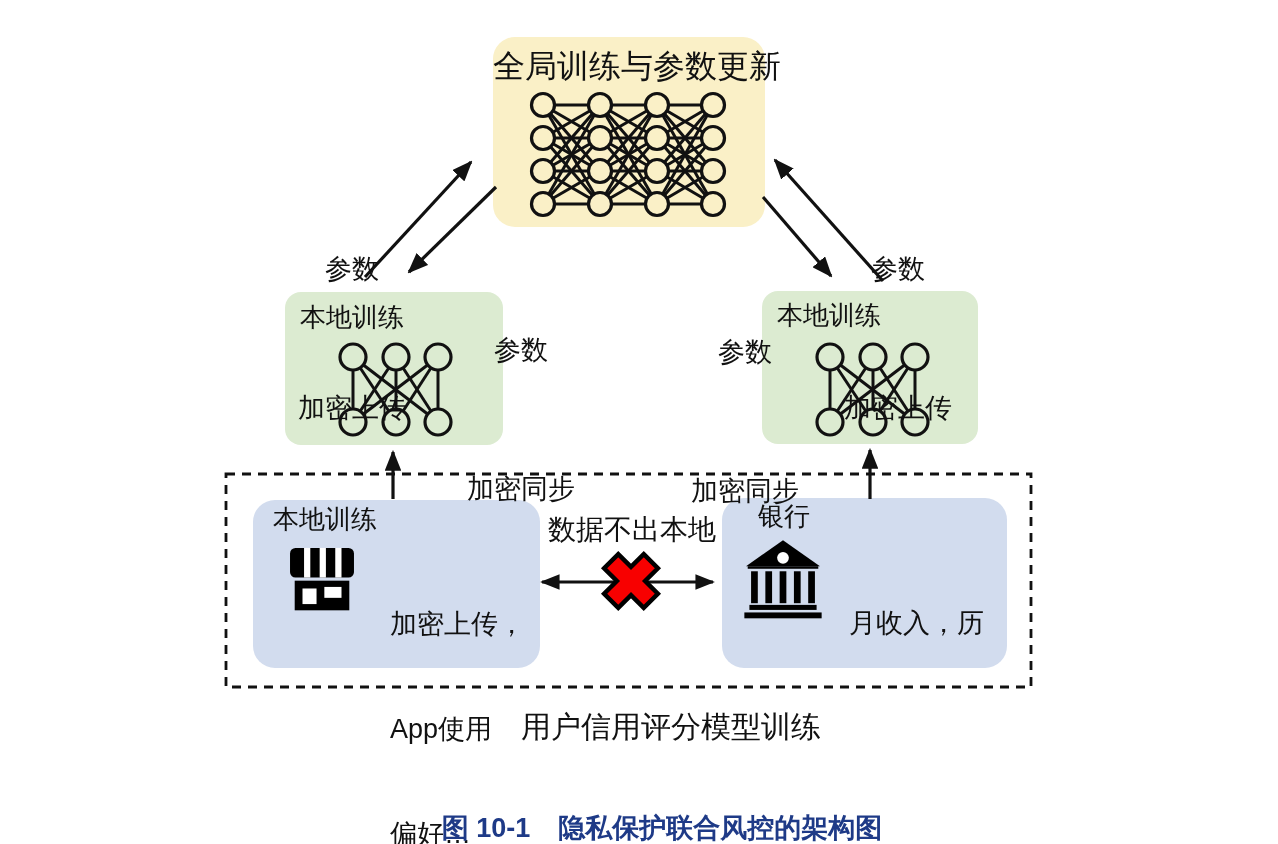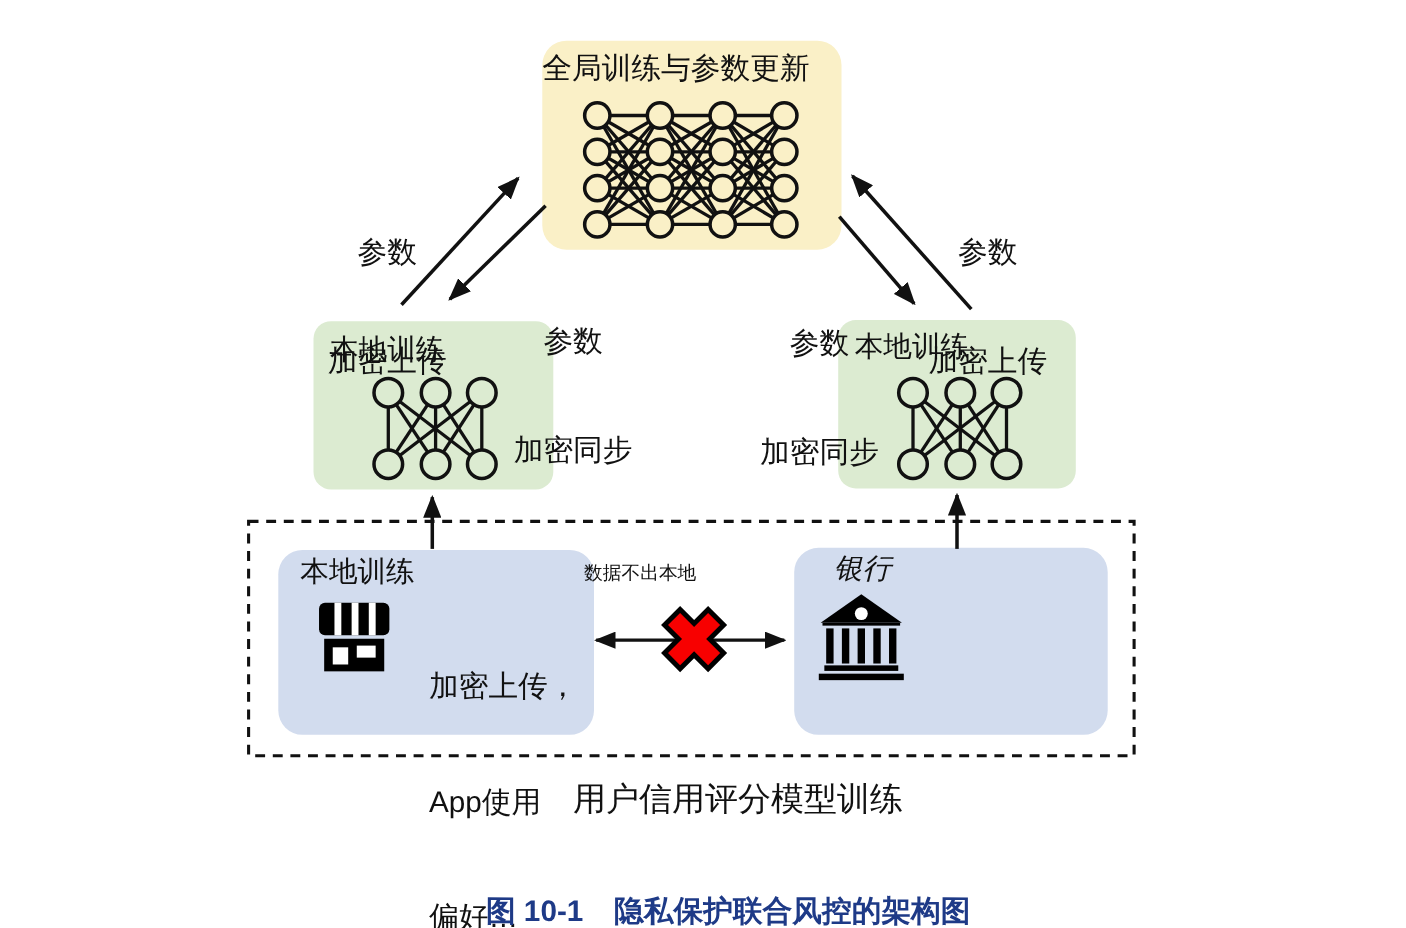--- a/index.html
+++ b/index.html
@@ -8,32 +8,32 @@
     font-family:"Liberation Sans","DejaVu Sans",sans-serif;color:#111;
   }
   .box{position:absolute;z-index:1;}
   .box.global{left:493px;top:37px;width:272px;height:190px;background:#FAF0C7;border-radius:22px;}
   .box.local-l{left:285px;top:292px;width:218px;height:153px;background:#DCEBD1;border-radius:16px;}
   .box.local-r{left:762px;top:291px;width:216px;height:153px;background:#DCEBD1;border-radius:16px;}
   .box.party-l{left:253px;top:500px;width:287px;height:168px;background:#D2DCEE;border-radius:22px;}
   .box.party-r{left:722px;top:498px;width:285px;height:170px;background:#D2DCEE;border-radius:22px;}
   svg.overlay{position:absolute;left:0;top:0;z-index:2;pointer-events:none;}
   .txt{position:absolute;z-index:3;white-space:pre;line-height:1.25;}
-  .t-global{left:493px;top:46px;width:272px;text-align:left;font-size:27px;}
+  .t-global{left:493px;top:46px;width:272px;text-align:right;font-size:32px;}
   .t-local-l{left:300px;top:301px;font-size:26px;}
   .t-local-r{left:777px;top:299px;font-size:26px;}
   .t-party-l{left:273px;top:503px;font-size:26px;}
-  .t-party-r{left:758px;top:500px;font-size:26px;font-style:italic;}
+  .t-party-r{left:758px;top:500px;font-size:26px;}
   .lbl{font-size:27px;text-align:center;line-height:33px;}
-  .lbl span{display:block;}
+  .lbl span{display:block;margin-top:40px;}
   .lbl.up-l{left:272px;top:147px;width:160px;}
   .lbl.sy-l{left:441px;top:228px;width:160px;}
   .lbl.sy-r{left:665px;top:230px;width:160px;}
   .lbl.up-r{left:818px;top:147px;width:160px;}
-  .t-note{left:531px;top:512px;width:202px;font-size:17px;font-family:Liberation Mono, monospace;}
+  .t-note{left:531px;top:512px;width:202px;text-align:center;font-size:28px;}
   .desc{font-size:27px;}
   .desc span{display:block;}
   .desc-l{left:390px;top:537px;line-height:35px;}
   .desc-r{left:849px;top:541px;line-height:33px;}
   .t-scenario{left:16px;top:708px;width:1278px;text-align:center;font-size:30px;margin-left:16px;}
   .t-figure{left:0;top:778px;width:1278px;text-align:center;font-size:27px;font-weight:bold;color:#1E3A87;}
   .t-figure .fig-num{font-family:Liberation Sans, sans-serif;margin-right:28px;margin-left:16px;}
   .icon{position:absolute;z-index:3;}
   .icon.store{left:282px;top:537px;}
   .icon.bank{left:741px;top:535px;}
@@ -219,20 +219,21 @@
     <rect x="10" y="82" width="80" height="6" fill="#000"></rect>
     <rect x="4" y="91" width="92" height="7" fill="#000"></rect>
   </svg>
 
   <div class="txt desc desc-l">
     <span>加密上传，</span>
     <span>App使用</span>
     <span>偏好…</span>
   </div>
   <div class="txt desc desc-r">
+    <span>月收入，历</span>
   </div>
 
   <div class="txt t-scenario">用户信用评分模型训练</div>
 
   <div class="txt t-figure">
     <span class="fig-num">图 10-1</span><span>隐私保护联合风控的架构图</span>
   </div>
 
 </div>
 

